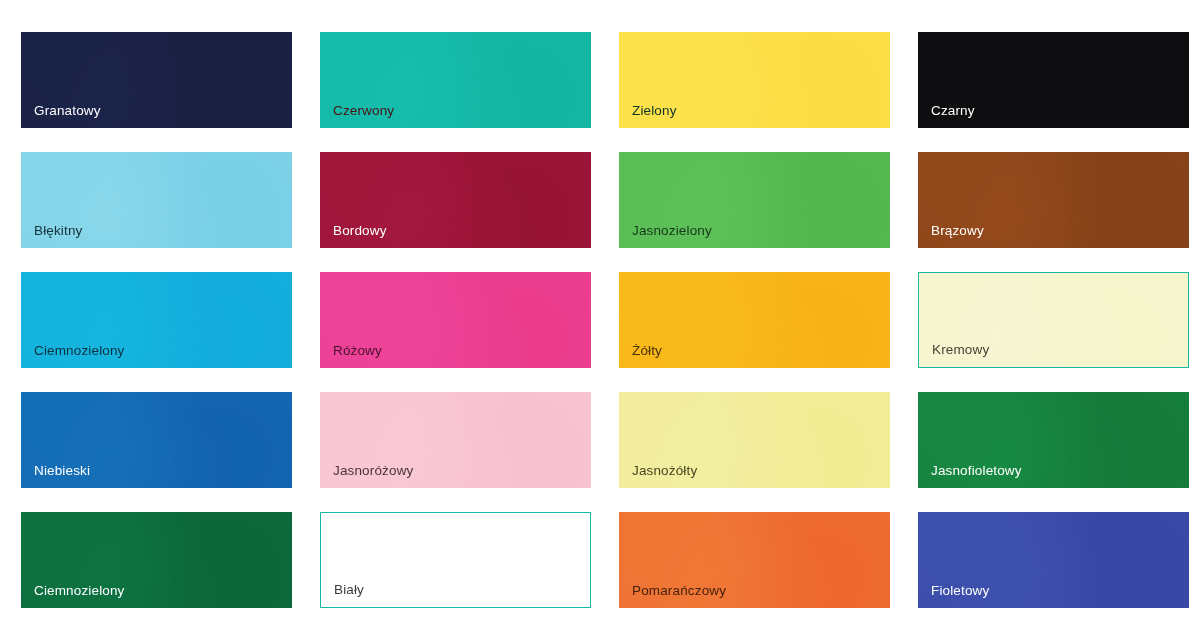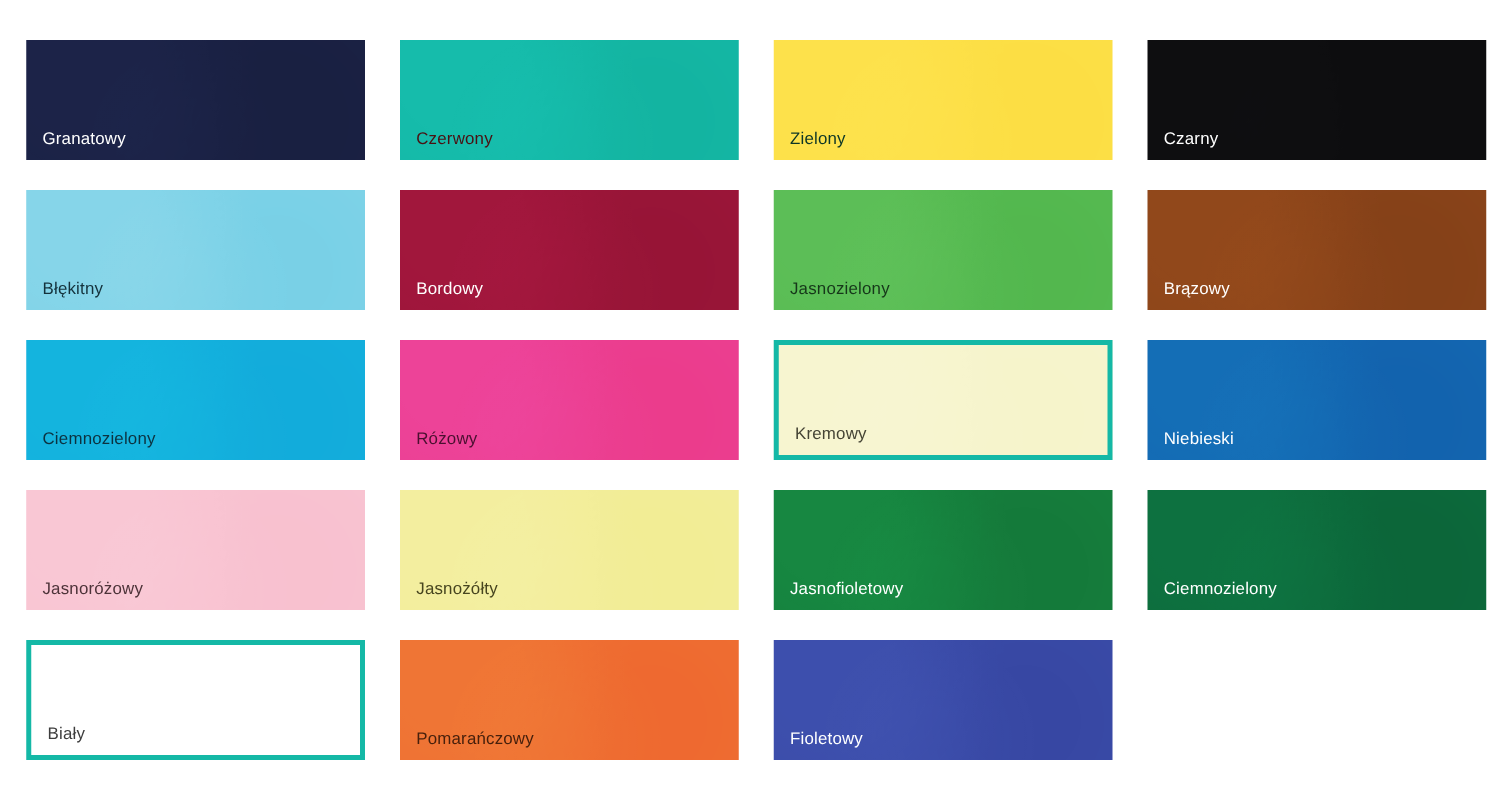--- a/index.html
+++ b/index.html
@@ -53,21 +53,21 @@
     position: relative;
     z-index: 2;
     padding: 0 0 11px 13px;
     font-size: 13.5px;
     line-height: 1;
     letter-spacing: 0.15px;
     white-space: nowrap;
   }
 
   .swatch.bordered {
-    border: 4px solid #14b8a6;
+    border: 1px solid #14b8a6;
   }
 </style>
 </head>
 <body>
 
 <div id="swatch-grid">
     <div class="swatch" style="background: rgb(26, 33, 68);">
       <span class="swatch-label" style="color: rgb(255, 255, 255);">Granatowy</span>
     </div>
     <div class="swatch" style="background: #14b8a6;">
@@ -90,20 +90,23 @@
     </div>
     <div class="swatch" style="background: rgb(139, 68, 25);">
       <span class="swatch-label" style="color: rgb(255, 255, 255);">Brązowy</span>
     </div>
     <div class="swatch" style="background: rgb(19, 176, 221);">
       <span class="swatch-label" style="color: rgb(12, 50, 64);">Ciemnozielony</span>
     </div>
     <div class="swatch" style="background: rgb(236, 63, 146);">
       <span class="swatch-label" style="color: rgb(74, 16, 48);">Różowy</span>
     </div>
+    <div class="swatch" style="background: rgb(249, 182, 25);">
+      <span class="swatch-label" style="color: rgb(74, 49, 7);">Żółty</span>
+    </div>
     <div class="swatch bordered" style="background: rgb(247, 245, 206);">
       <span class="swatch-label" style="color: rgb(69, 68, 53);">Kremowy</span>
     </div>
     <div class="swatch" style="background: rgb(19, 104, 178);">
       <span class="swatch-label" style="color: rgb(255, 255, 255);">Niebieski</span>
     </div>
     <div class="swatch" style="background: rgb(249, 196, 210);">
       <span class="swatch-label" style="color: rgb(77, 51, 57);">Jasnoróżowy</span>
     </div>
     <div class="swatch" style="background: rgb(243, 238, 154);">

